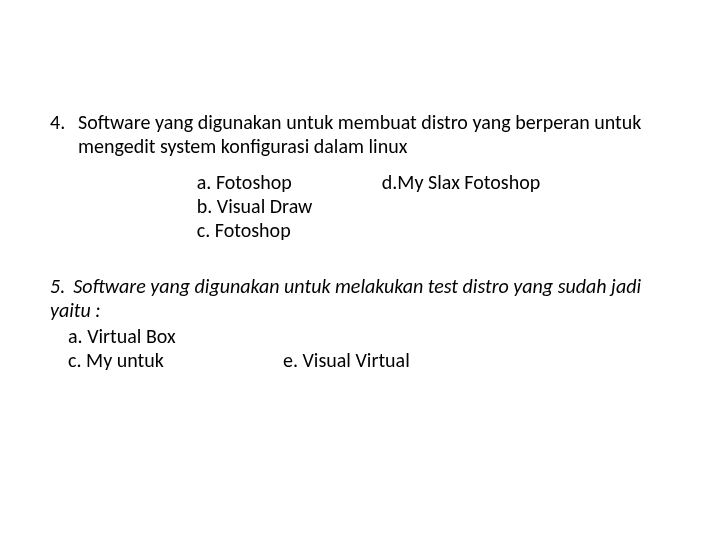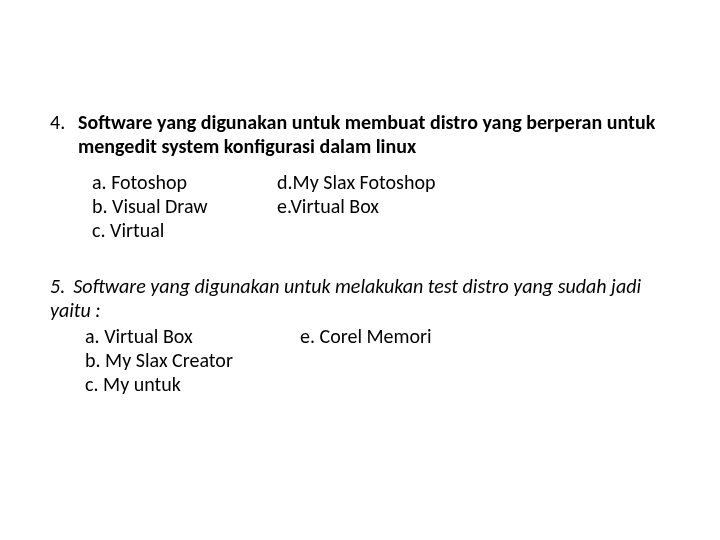--- a/index.html
+++ b/index.html
@@ -21,82 +21,81 @@
   }
   .q-prompt {
     display: flex;
   }
   .q-num {
     width: 28px;
     flex-shrink: 0;
   }
   .q-text {
     flex: 1;
-    font-weight: bold;
   }
   .options {
     display: flex;
     margin-top: 12px;
-    margin-left: 42px;
+    margin-left: 17px;
+    justify-content: center;
   }
   .opt-col {
     display: flex;
     flex-direction: column;
   }
   .opt-col.left {
     width: 185px;
   }
   .q5 .q-prompt {
     display: block;
     font-style: italic;
   }
   .q5 .q-num-inline {
     margin-right: 8px;
   }
   .q5-opts {
     margin-top: 2px;
-    margin-left: 35px;
+    margin-left: 18px;
     display: flex;
+    align-items: flex-end;
   }
   .q5-opts .opt-col.left {
     width: 215px;
   }
 </style>
 </head>
 <body>
 
 <div class="slide">
 
   <div class="question-block">
     <div class="q-prompt">
       <div class="q-num">4.</div>
       <div class="q-text">Software yang digunakan untuk membuat  distro yang berperan untuk  mengedit system konfigurasi  dalam linux</div>
     </div>
     <div class="options">
       <div class="opt-col left">
         <div>a. Fotoshop</div>
         <div>b. Visual Draw</div>
-        <div>c. Virtual</div>
+        <div>c. Fotoshop</div>
       </div>
       <div class="opt-col right">
         <div>d.My Slax Fotoshop</div>
-        <div>e.Virtual Box</div>
       </div>
     </div>
   </div>
 
   <div class="question-block q5">
     <div class="q-prompt">
       <span class="q-num-inline">5.</span><span>Software yang digunakan untuk melakukan test distro   yang sudah jadi yaitu :</span>
     </div>
     <div class="q5-opts">
       <div class="opt-col left">
         <div>a. Virtual Box</div>
-        <div>b. My Slax Creator</div>
         <div>c. My untuk</div>
       </div>
       <div class="opt-col right">
-        <div>e. Corel Memori</div>
+        <div>e. Visual Virtual</div>
       </div>
     </div>
   </div>
 
 </div>
 
 </body></html>

